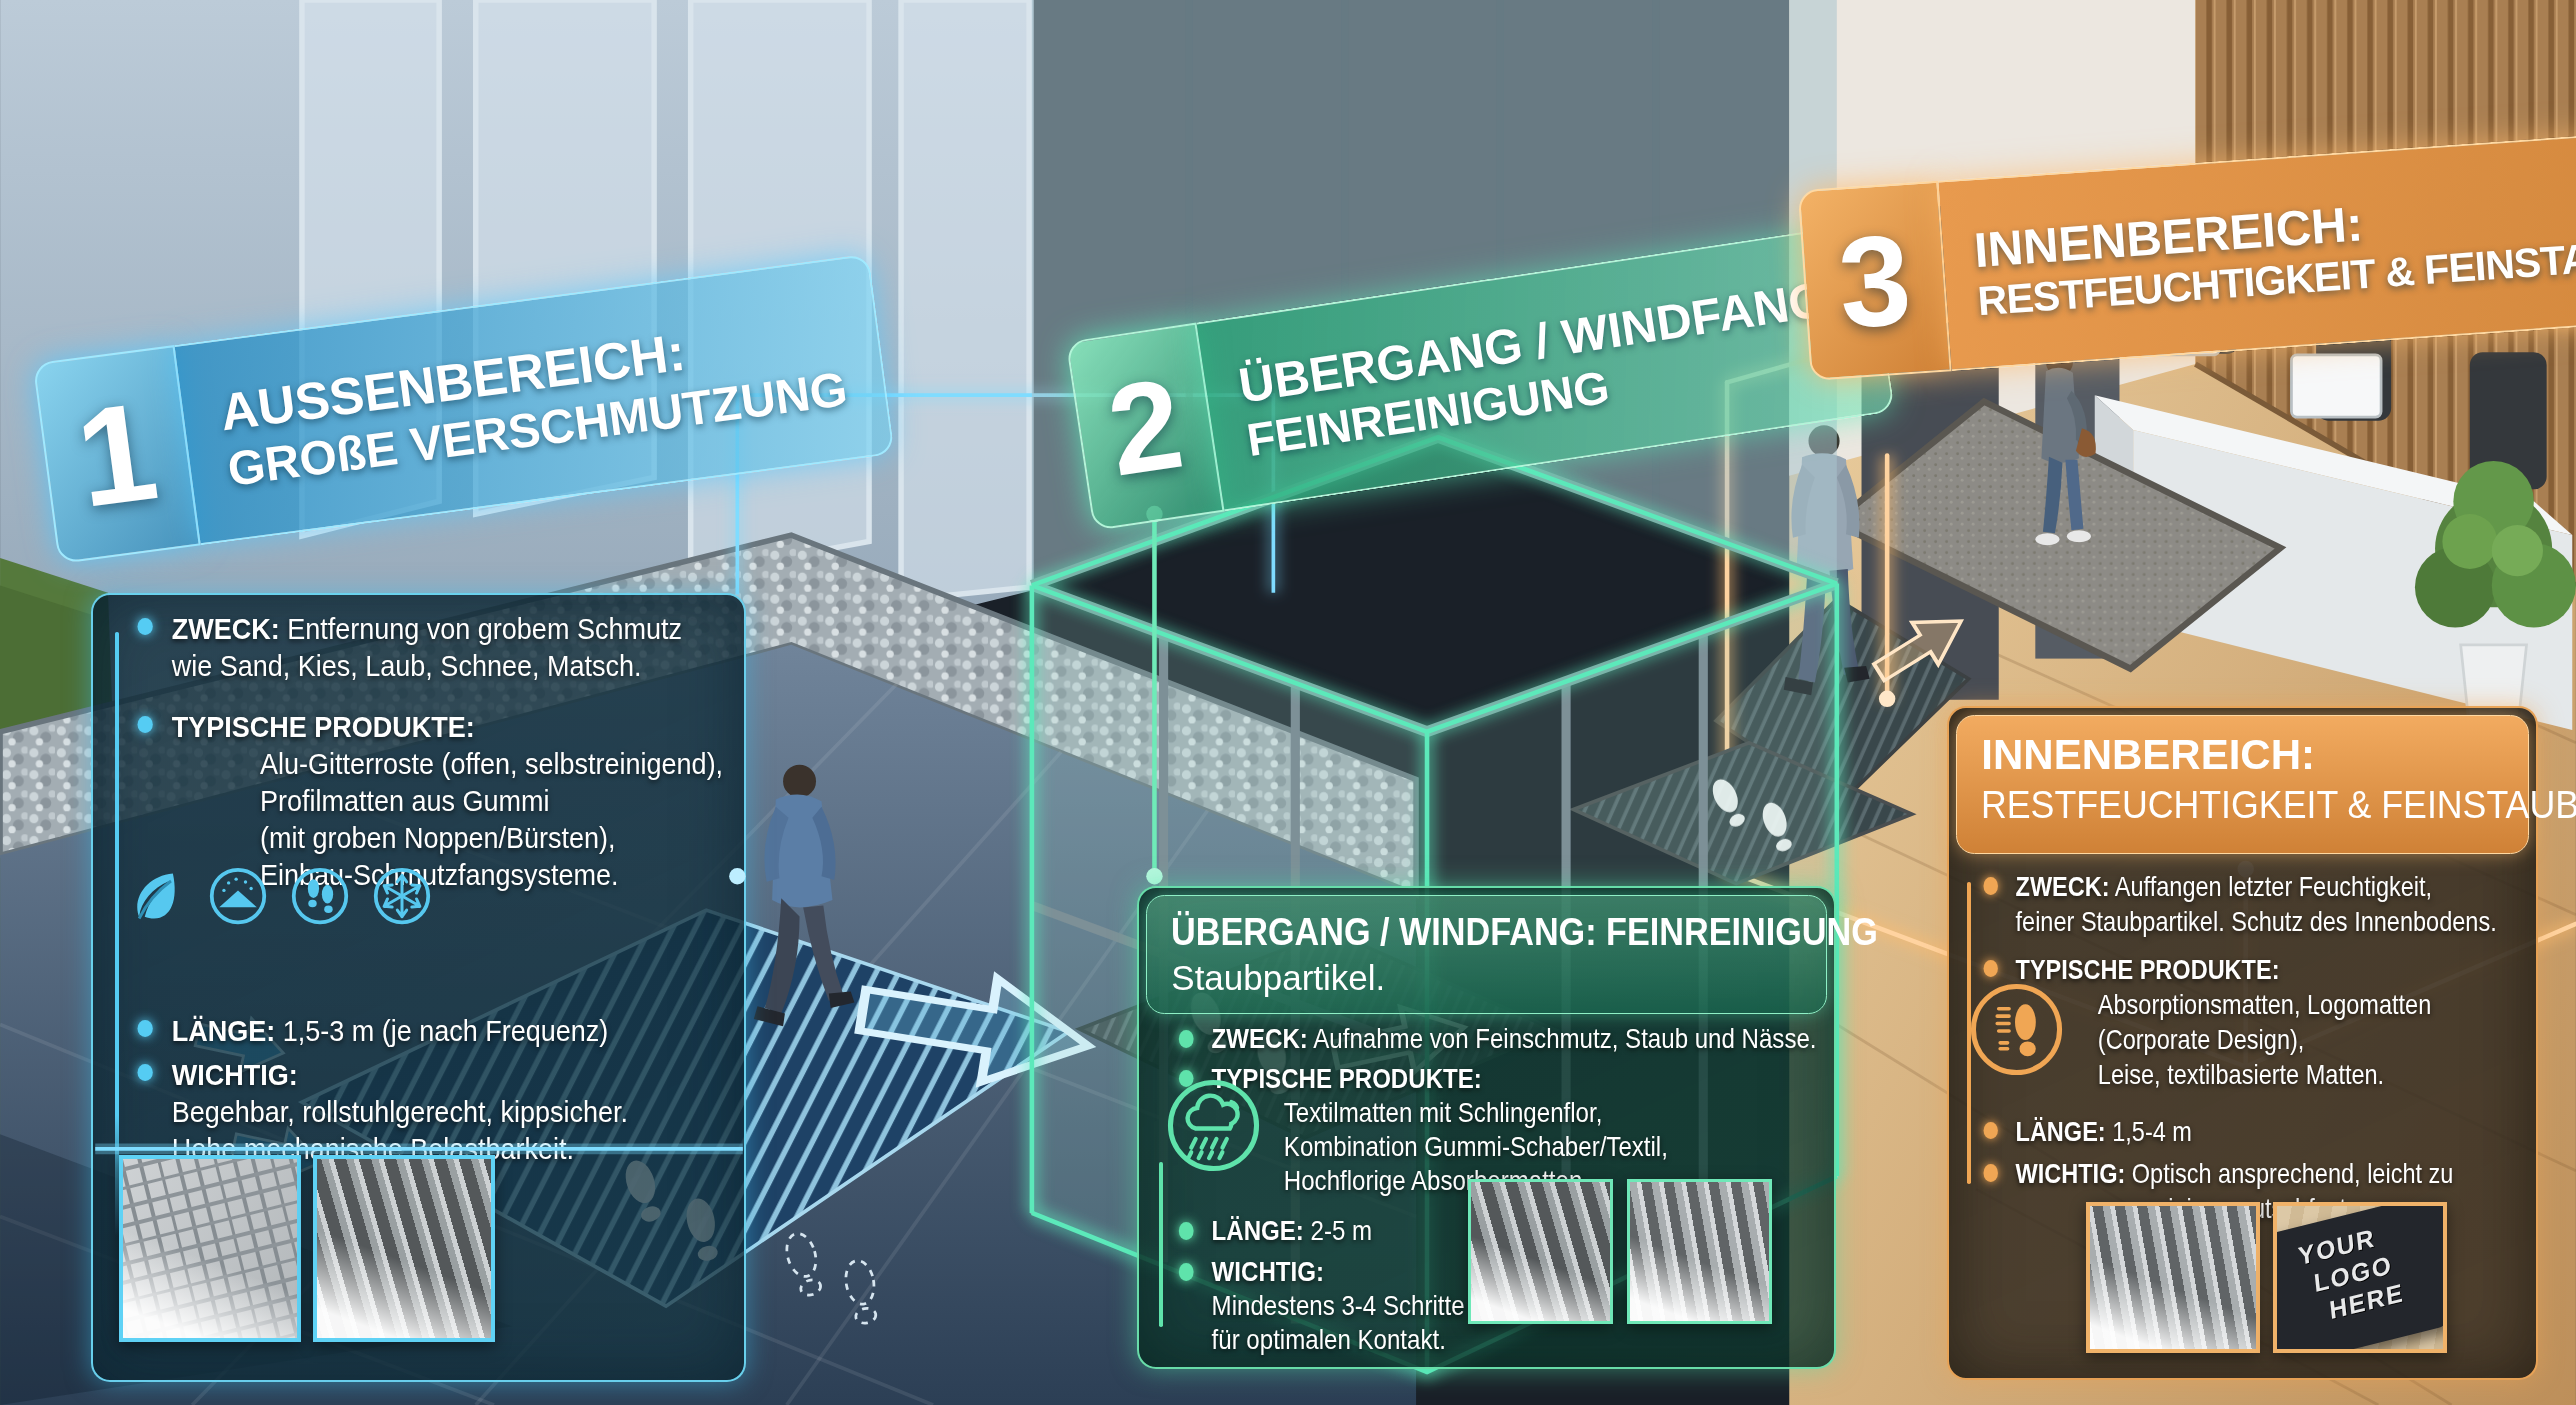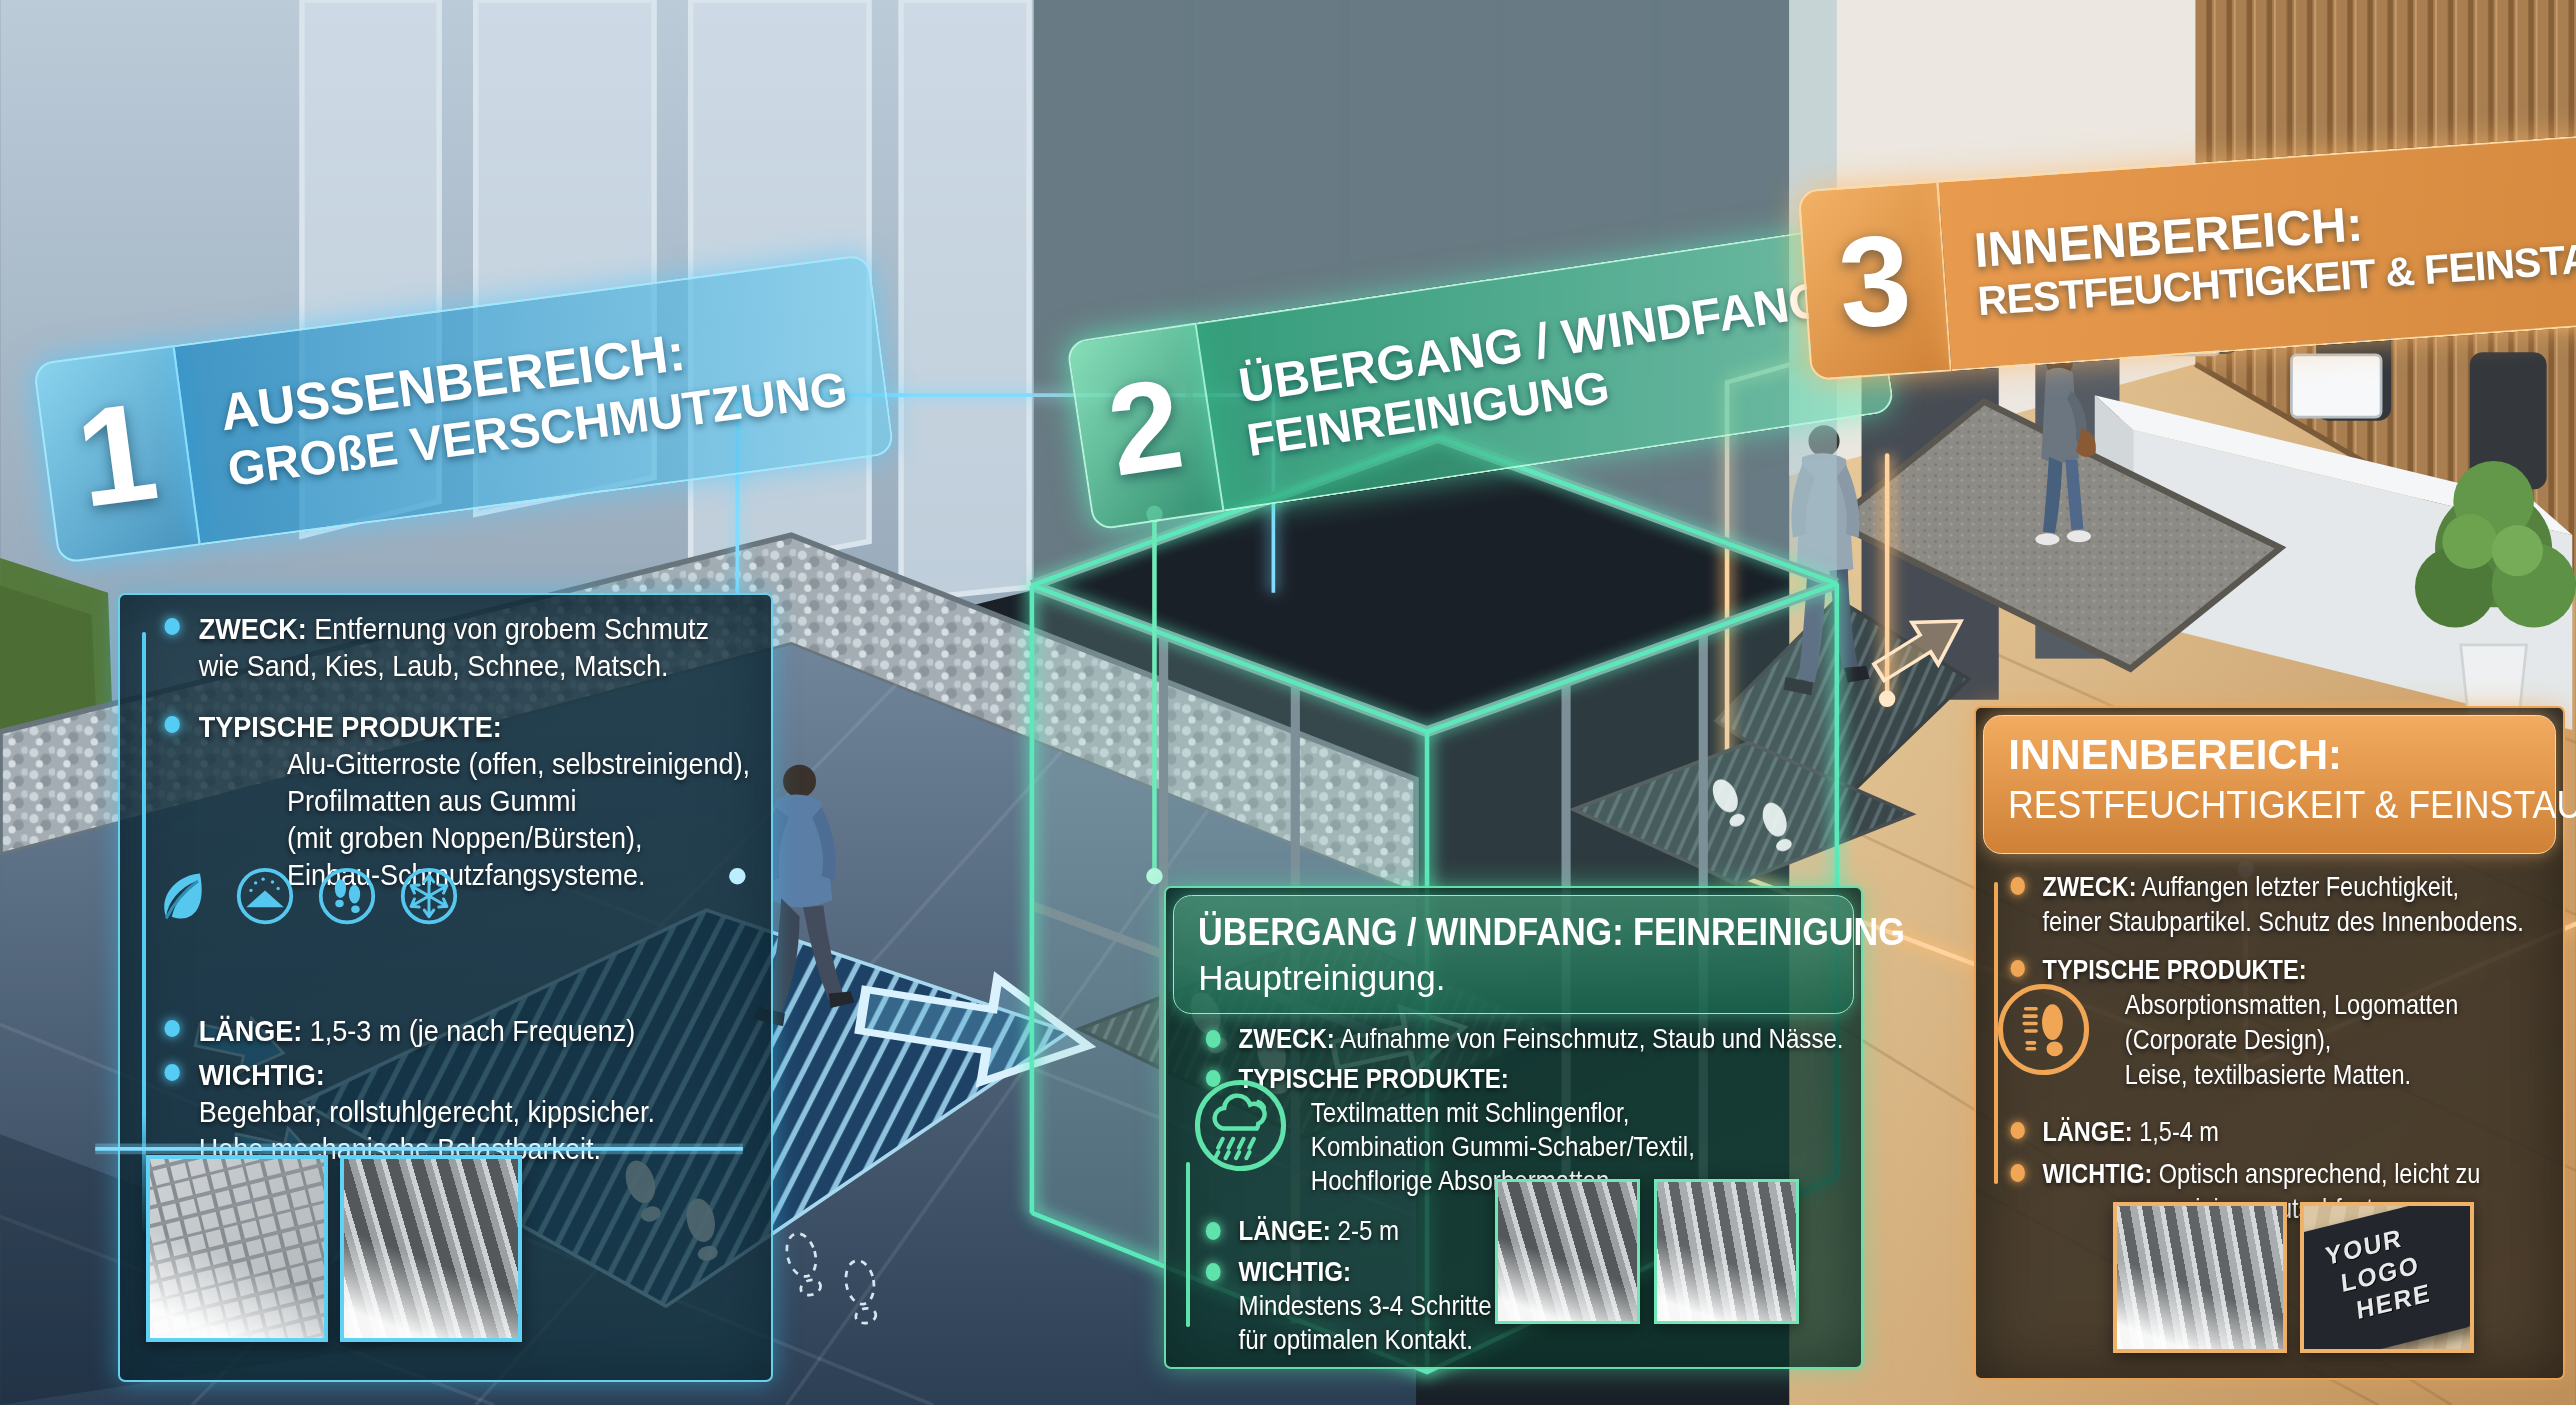--- a/index.html
+++ b/index.html
@@ -44,21 +44,21 @@
   .badge3{left:1811px;top:190px;transform:rotate(-4deg);transform-origin:left bottom;}
   .badge3 .num{width:137px;height:187px;font-size:128px;
     background:linear-gradient(135deg,#f3b266,#cf8136);
     border:2.7px solid #ffd9a2;box-shadow:0 0 31px rgba(255,185,105,.8);}
   .badge3 .txt{padding:11px 31px;height:165px;
     background:linear-gradient(100deg,#e89a4e,#d3883d);
     border:2.7px solid #ffd9a2;border-left:none;box-shadow:0 0 31px rgba(255,185,105,.65);}
   .badge3 .t1{font-size:49px;} .badge3 .t2{font-size:41px;letter-spacing:-0.9px;}
 
   
-  .panel{position:absolute;z-index:5;border-radius:7px;color:#fff;margin-left:27px;}
+  .panel{position:absolute;z-index:5;border-radius:19px;color:#fff;}
   .panel .vline{position:absolute;width:3.7px;border-radius:1.8px;}
   .panel1{left:91px;top:593px;width:651px;height:785px;
     background:linear-gradient(155deg,rgba(14,42,56,.80),rgba(22,54,66,.74));
     border:2.7px solid rgba(110,216,246,.95);
     box-shadow:0 0 25.6px rgba(60,190,235,.5), inset 0 0 64px rgba(8,28,40,.55);}
   .panel1 .vline{left:22px;top:37px;height:604px;
     background:linear-gradient(#55ccf3 80%,rgba(85,204,243,0));}
   .panel2{left:1137px;top:886px;width:695px;height:479px;
     background:linear-gradient(155deg,rgba(12,52,44,.82),rgba(18,62,52,.76));
     border:2.7px solid rgba(110,230,175,.95);
@@ -465,21 +465,21 @@
   </div>
   <div class="thumb" style="left:220px;top:560px;width:174px;height:179px;">
     <div class="fill ribs"></div>
         <div class="fade"></div>
   </div>
 </div>
 
 <div class="panel panel2 p2">
   <div class="phead">
     <div class="ph1">ÜBERGANG / WINDFANG: FEINREINIGUNG</div>
-    <div class="ph2">Hauptreinigung.</div>
+    <div class="ph2">Staubpartikel.</div>
   </div>
   <div class="vline"></div>
   <div class="sq sq2">
     <div class="bi t nw">
       <span class="lbl">ZWECK:</span>
       <span>Aufnahme von Feinschmutz, Staub und Nässe.</span>
     </div>
     <div class="bi t lbl" style="margin-top:5.5px;">TYPISCHE PRODUKTE:</div>
     <div class="t ind2">Textilmatten mit Schlingenflor,</div>
     <div class="t ind2">Kombination Gummi-Schaber/Textil,</div>

